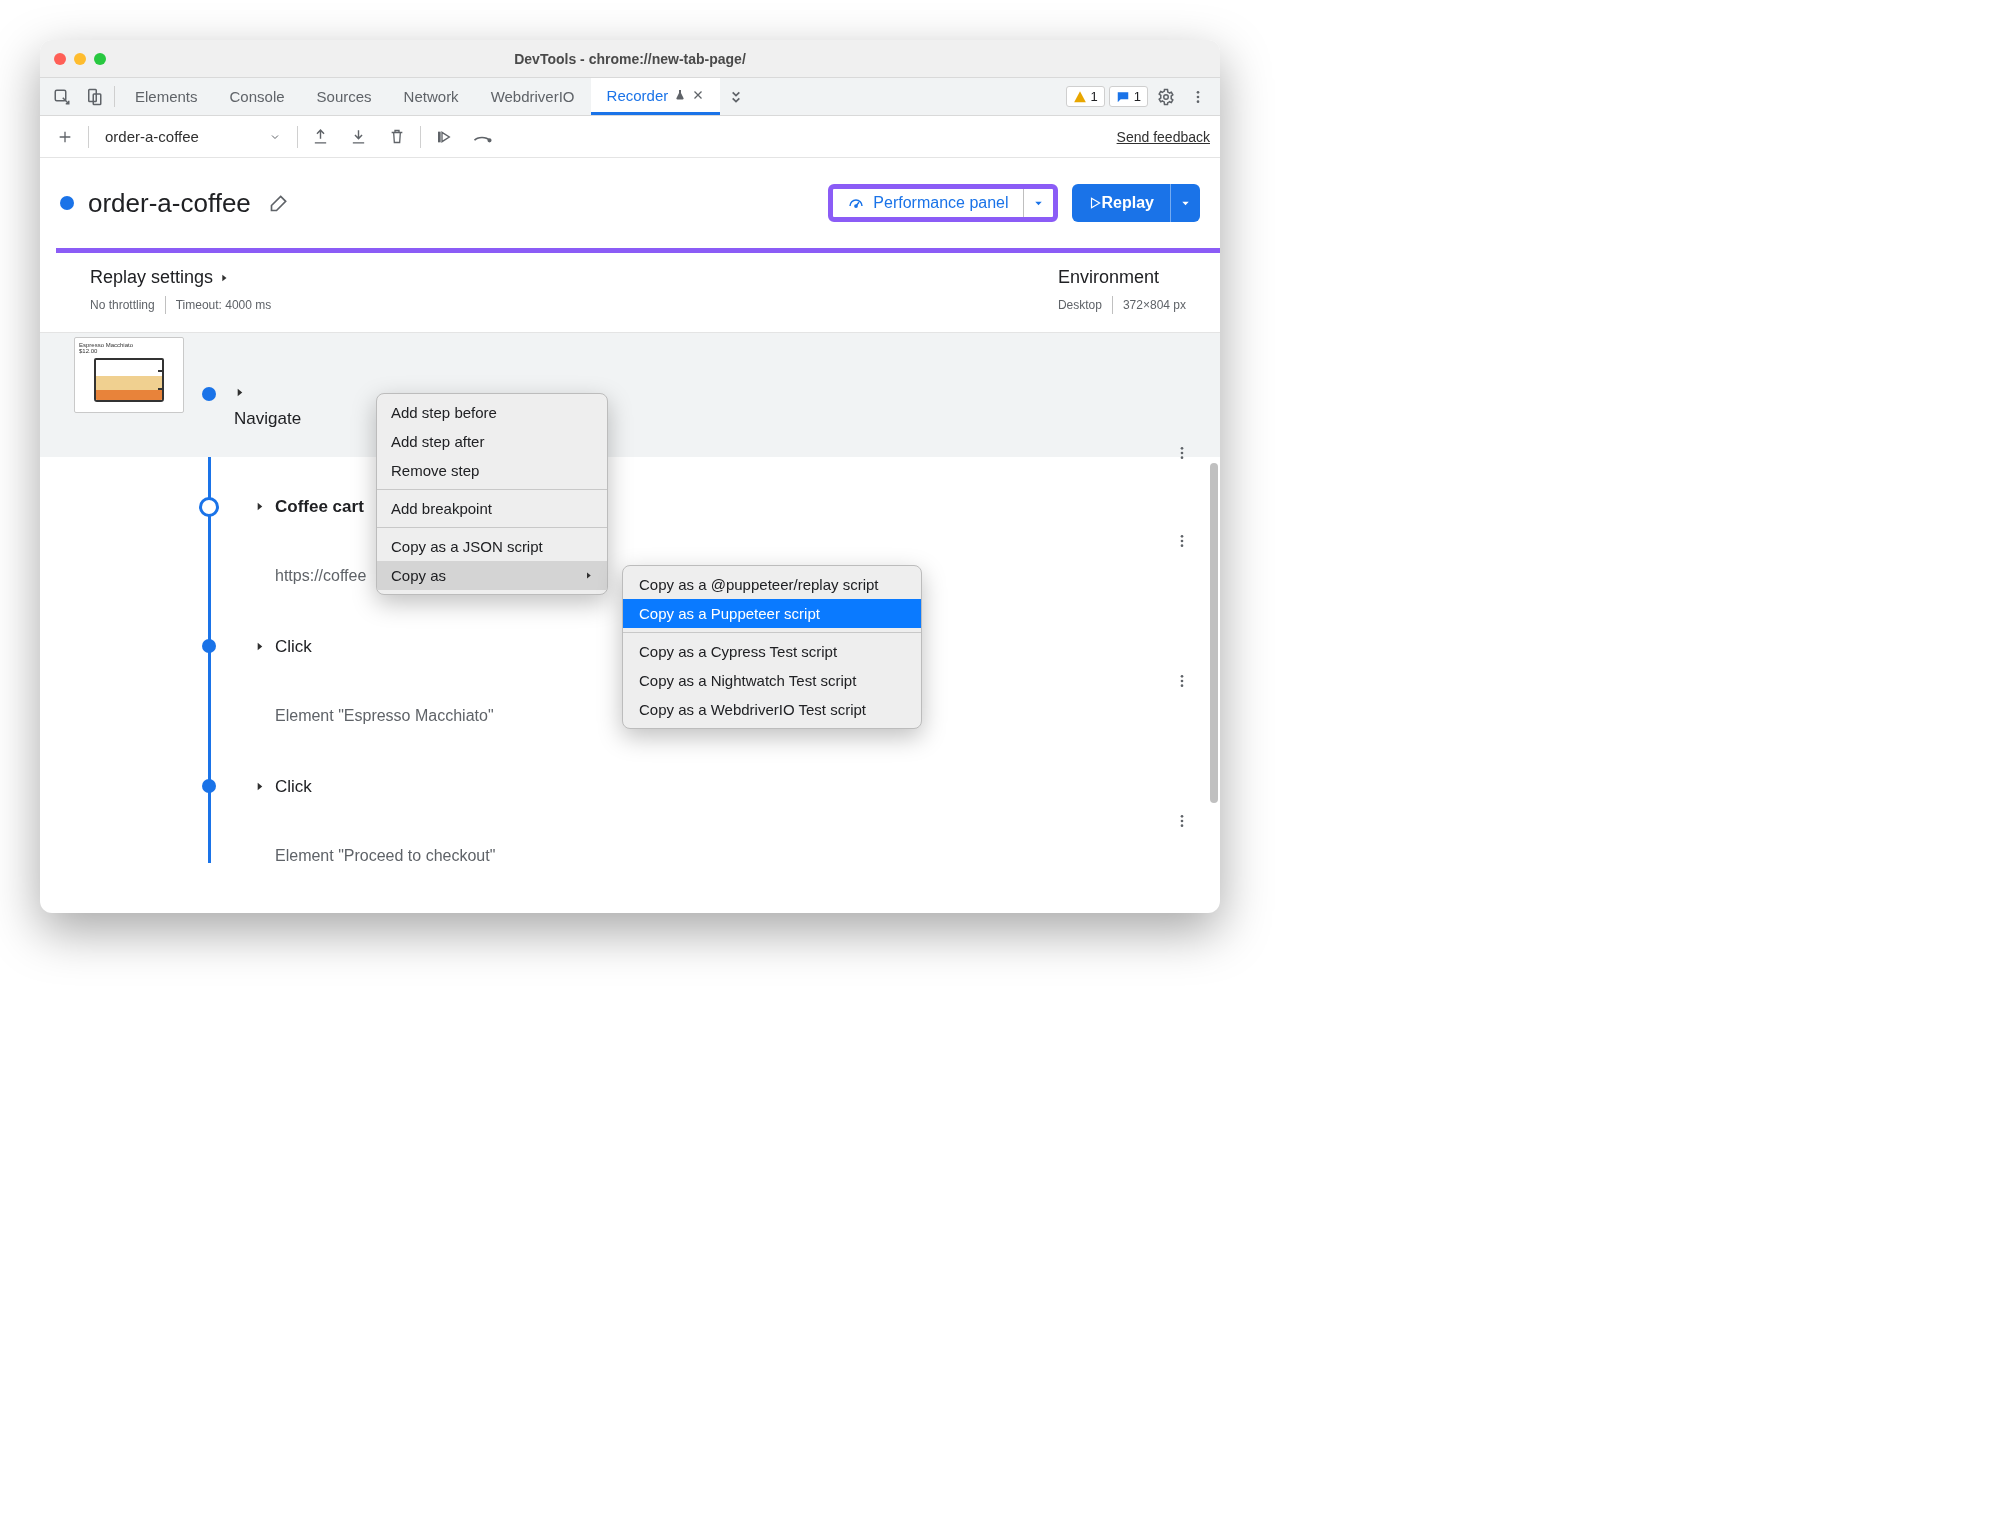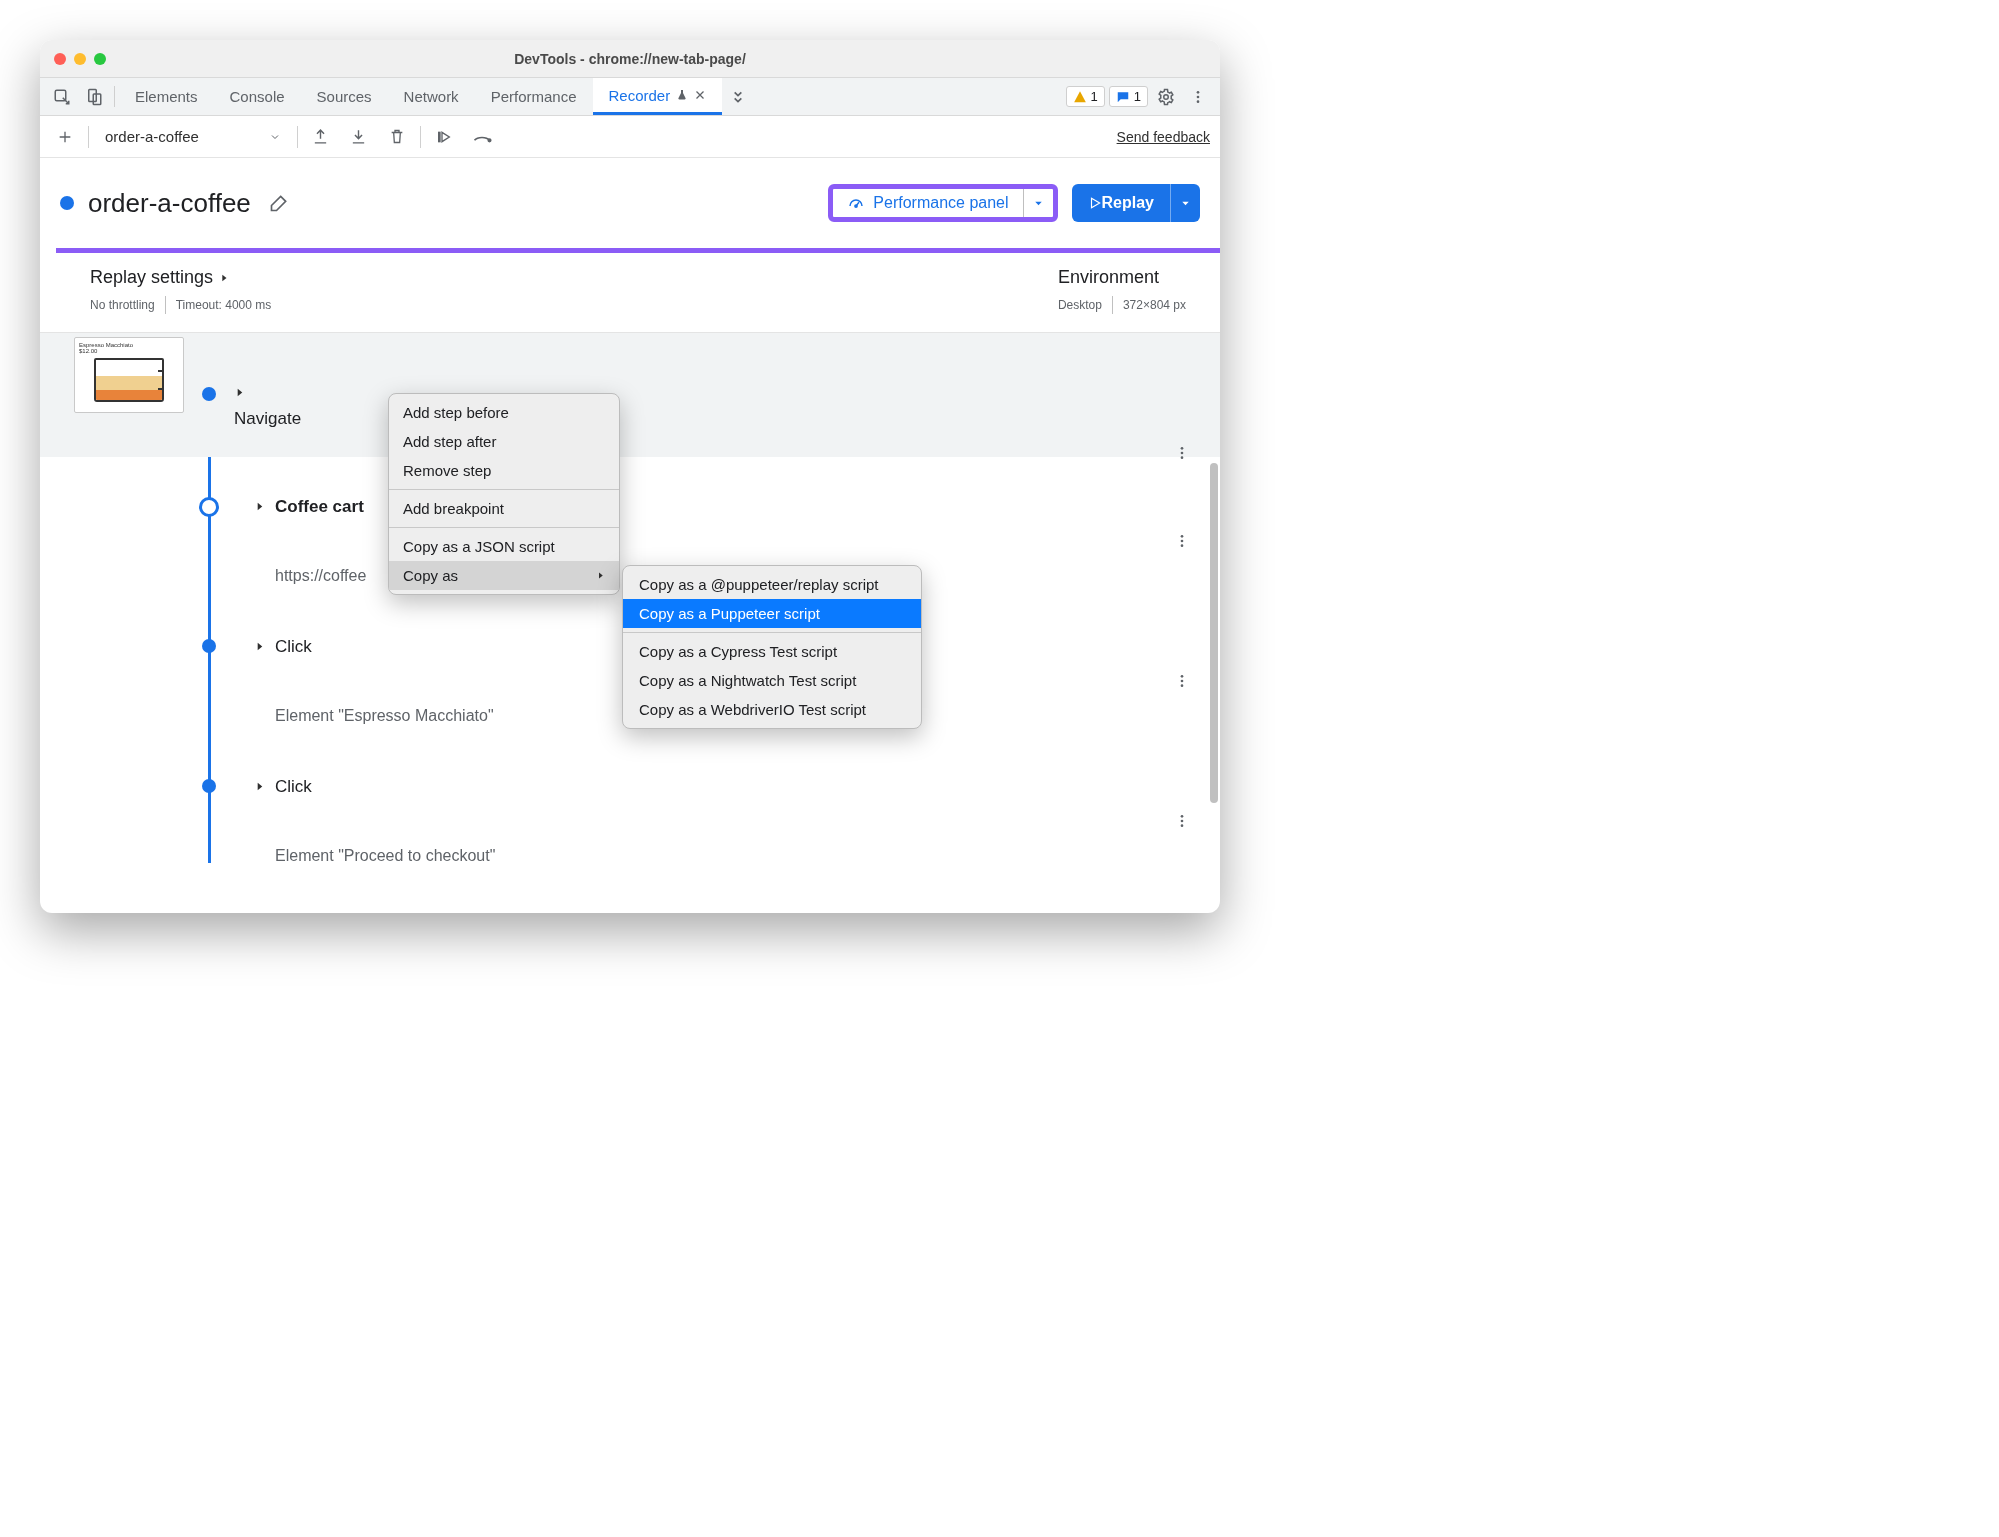--- a/index.html
+++ b/index.html
@@ -146,21 +146,21 @@
 .step-menu { margin-left:auto; color:#5f6368; align-self:center; padding:6px; }
 
 .context-menu {
   position:absolute; background:#eeeeee; border:1px solid #bcbcbc; border-radius:8px;
   box-shadow:0 8px 24px rgba(0,0,0,0.25); padding:4px 0; font-size:15px; min-width:232px;
 }
 .context-menu .item { padding:6px 14px; display:flex; align-items:center; justify-content:space-between; color:#202124; }
 .context-menu .item.hover { background:#d4d4d4; }
 .context-menu .item.highlight { background:#0a7aff; color:#fff; }
 .context-menu hr { border:none; border-top:1px solid #c8c8c8; margin:4px 0; }
-.menu1 { left:348px; top:60px; }
+.menu1 { left:336px; top:60px; }
 .menu2 { left:582px; top:232px; min-width:300px; }
 .menu2 .item { padding:6px 16px; }
 
 svg { display:block; }
 </style>
 </head>
 <body>
 
 <div class="window">
 
@@ -184,21 +184,21 @@
       <svg width="18" height="18" viewBox="0 0 24 24" fill="none" stroke="currentColor" stroke-width="2">
           <rect x="5" y="2" width="10" height="16" rx="1"></rect>
           <rect x="11" y="8" width="10" height="14" rx="1"></rect>
         </svg>
     </div>
     <div class="divider"></div>
     <div class="tab">Elements</div>
     <div class="tab">Console</div>
     <div class="tab">Sources</div>
     <div class="tab">Network</div>
-    <div class="tab">Performance</div>
+    <div class="tab">WebdriverIO</div>
     <div class="tab active">
       <span>Recorder</span>
       <span class="flask">
         <svg width="12" height="14" viewBox="0 0 24 24" fill="#5f6368">
             <path d="M10 2h4v6l5 10a2 2 0 0 1-1.8 3H6.8A2 2 0 0 1 5 18l5-10V2z"></path>
           </svg>
       </span>
       <span>
         <svg width="12" height="12" viewBox="0 0 24 24" stroke="#5f6368" stroke-width="2.5">
             <path d="M5 5l14 14M19 5L5 19"></path>

